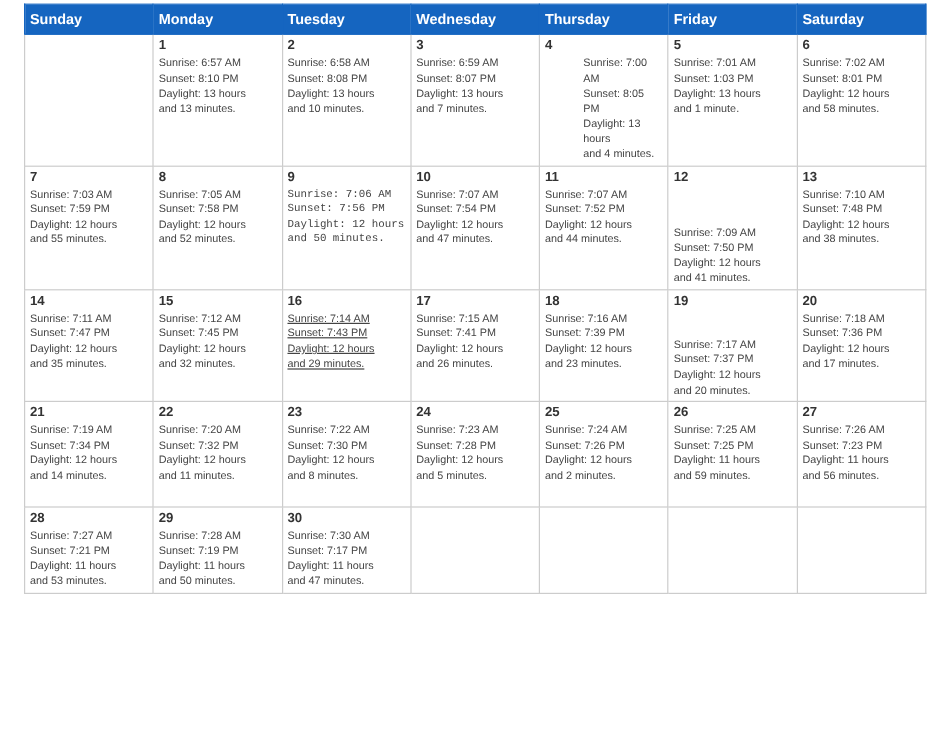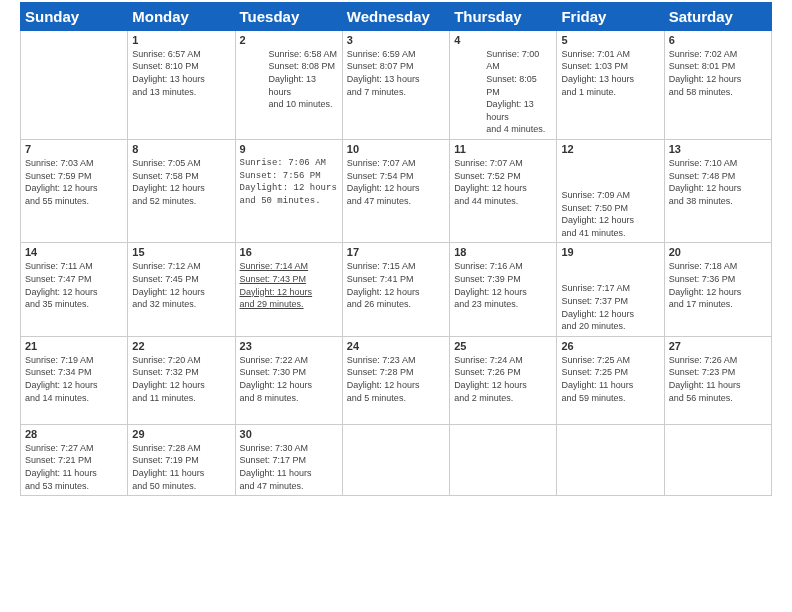--- a/index.html
+++ b/index.html
@@ -45,21 +45,21 @@
     .calendar {
       flex: 1;
       border: 1px solid #ccc;
       border-collapse: collapse;
       width: 100%;
       table-layout: fixed;
     }
     .calendar th {
       background-color: #1565c0;
       color: white;
-      font-size: 15px;
+      font-size: 12px;
       font-weight: bold;
       padding: 5px 4px;
       text-align: left;
       border: 1px solid #1565c0;
     }
     .calendar td {
       border: 1px solid #ccc;
       vertical-align: top;
       padding: 3px 4px;
       font-size: 9.5px;
@@ -129,21 +129,21 @@
           <td class="empty-cell"></td>
           <td>
             <span class="day-number">1</span>
             <div class="cell-text" style="white-space: pre-line;">Sunrise: 6:57 AM
 Sunset: 8:10 PM
 Daylight: 13 hours
 and 13 minutes.</div>
           </td>
           <td>
             <span class="day-number">2</span>
-            <div class="cell-text" style="white-space: pre-line; margin-left: 29px;">Sunrise: 6:58 AM
+            <div class="cell-text" style="white-space: pre-line;">Sunrise: 6:58 AM
 Sunset: 8:08 PM
 Daylight: 13 hours
 and 10 minutes.</div>
           </td>
           <td>
             <span class="day-number">3</span>
             <div class="cell-text" style="white-space: pre-line;">Sunrise: 6:59 AM
 Sunset: 8:07 PM
 Daylight: 13 hours
 and 7 minutes.</div>

